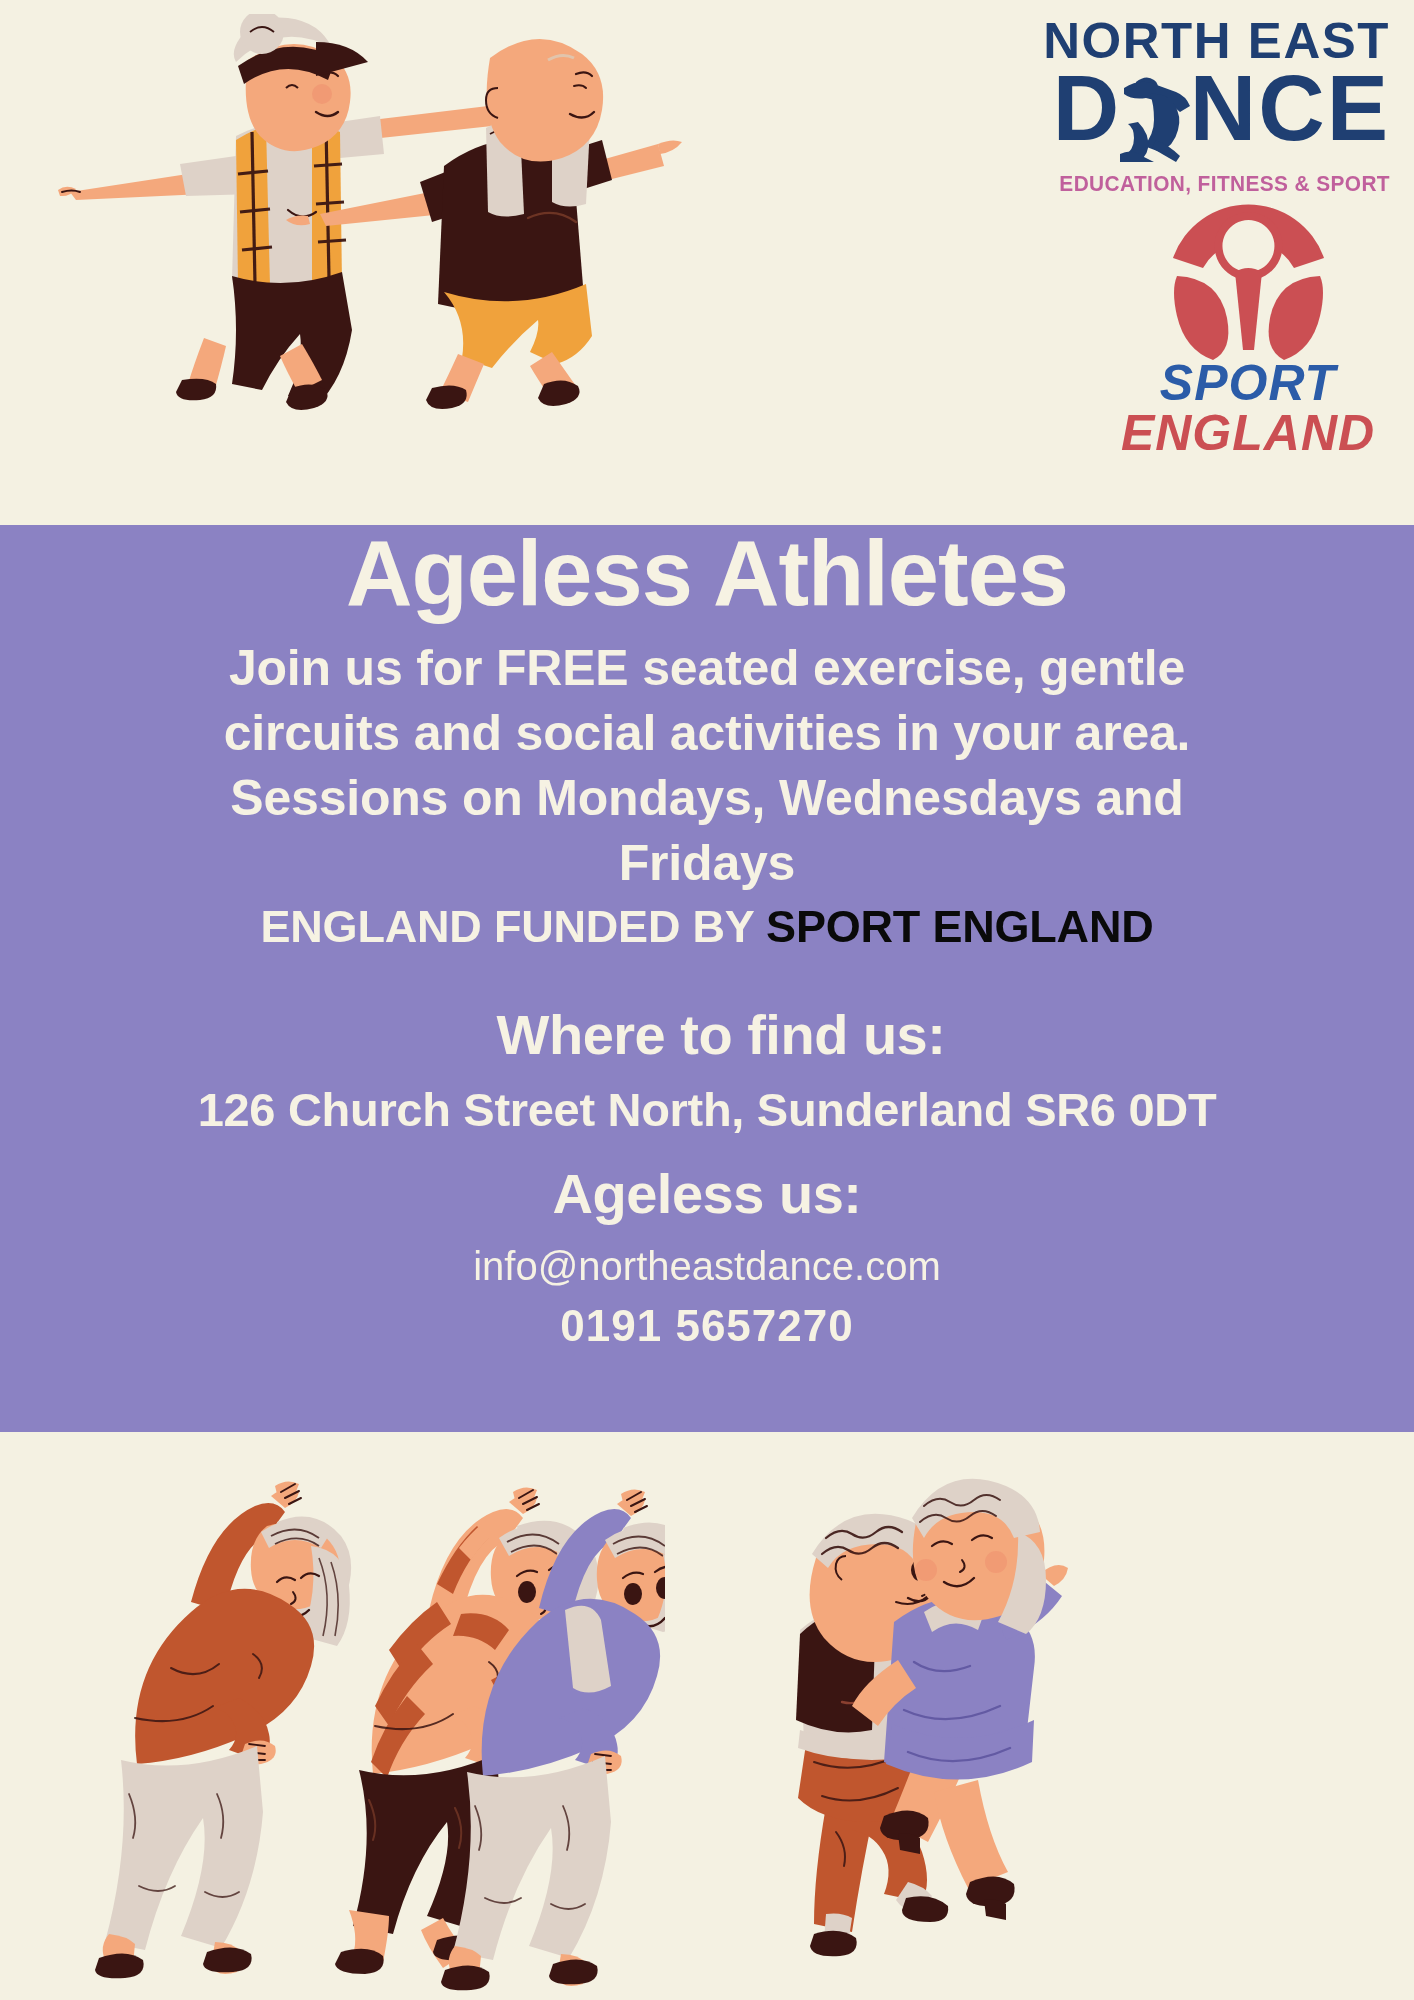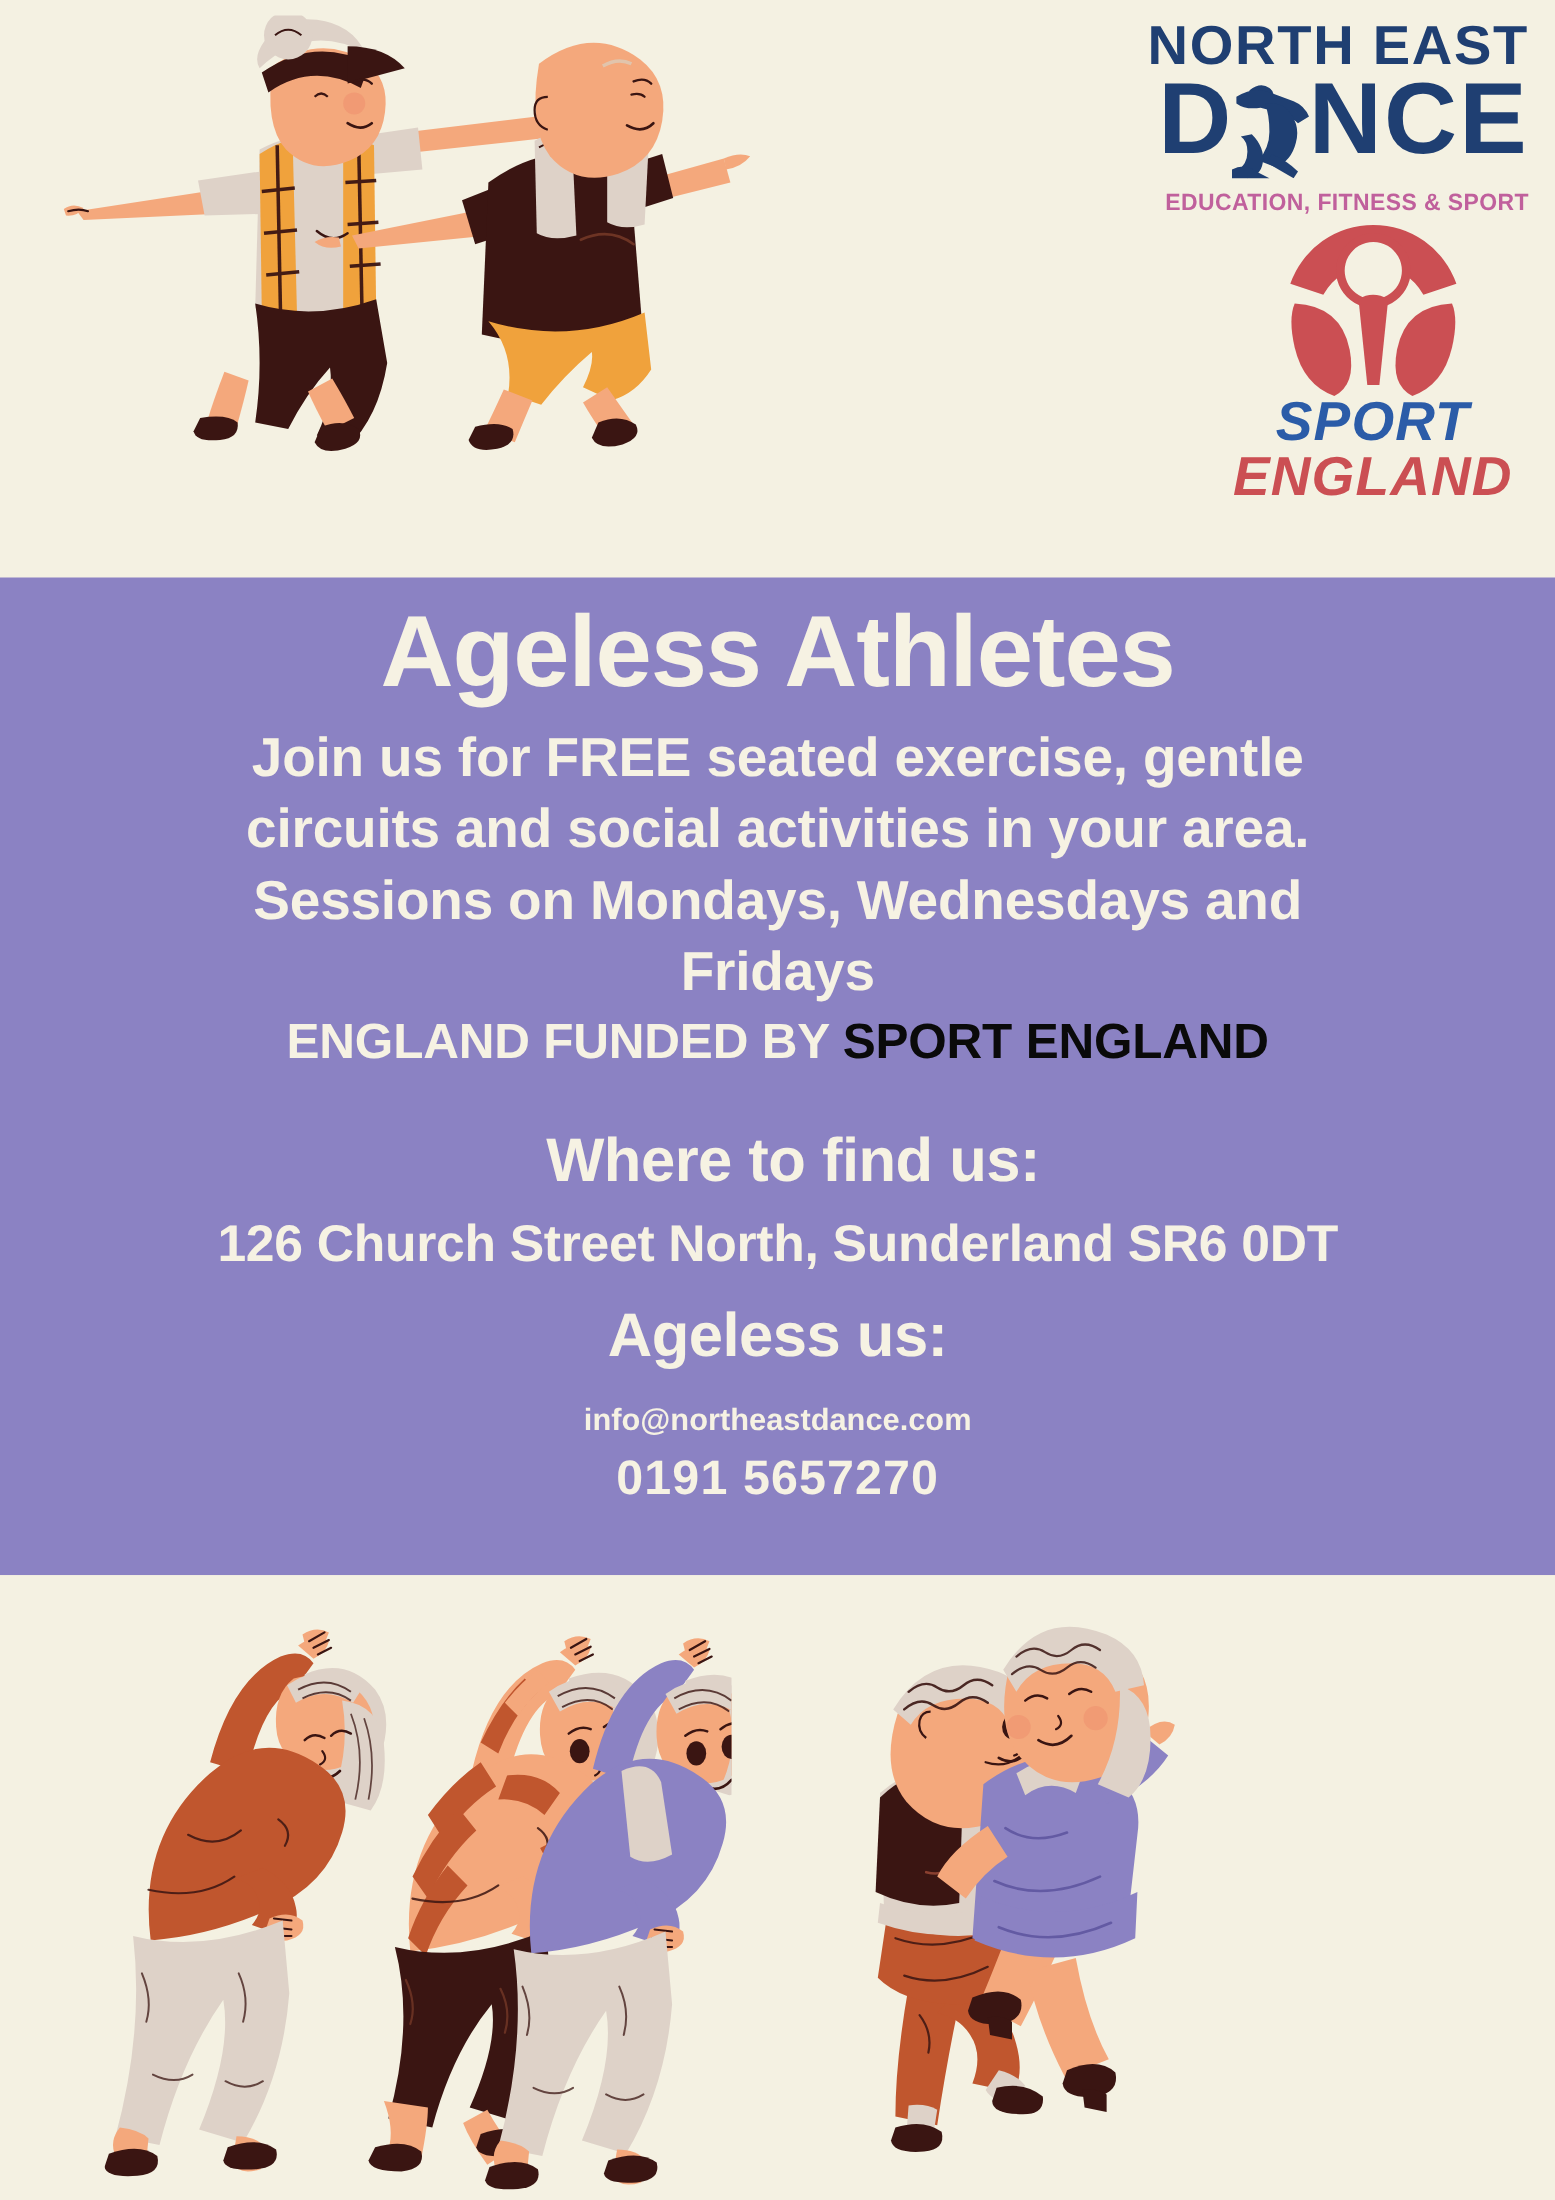--- a/index.html
+++ b/index.html
@@ -96,21 +96,20 @@
     background:#8b82c3;
     text-align:center;
     color:#f4f1e2;
   }
   .title{
     font-family:"Liberation Sans", sans-serif;
     font-weight:bold;
     font-size:92px;
     line-height:1.05;
     letter-spacing:-1px;
-    padding-top:20px;
     color:#f6f2e3;
   }
   .intro{
     font-family:"Liberation Sans", sans-serif;
     font-weight:bold;
     font-size:50px;
     line-height:1.30;
     color:#f6f2e3;
     padding:14px 170px 0 170px;
     letter-spacing:-0.2px;
@@ -148,25 +147,25 @@
     font-family:"Liberation Sans", sans-serif;
     font-weight:bold;
     font-size:56px;
     line-height:1.1;
     color:#f6f2e3;
     margin-top:28px;
     letter-spacing:-0.5px;
   }
   .email{
     font-family:"Liberation Sans", sans-serif;
-    font-weight:bold;
-    font-size:28px;
+    font-weight:normal;
+    font-size:40px;
     line-height:1.15;
     color:#f6f2e3;
-    margin-top:30px;
+    margin-top:18px;
   }
   .phone{
     font-family:"Liberation Sans", sans-serif;
     font-weight:bold;
     font-size:44px;
     line-height:1.15;
     color:#f6f2e3;
     margin-top:12px;
     letter-spacing:1px;
   }

